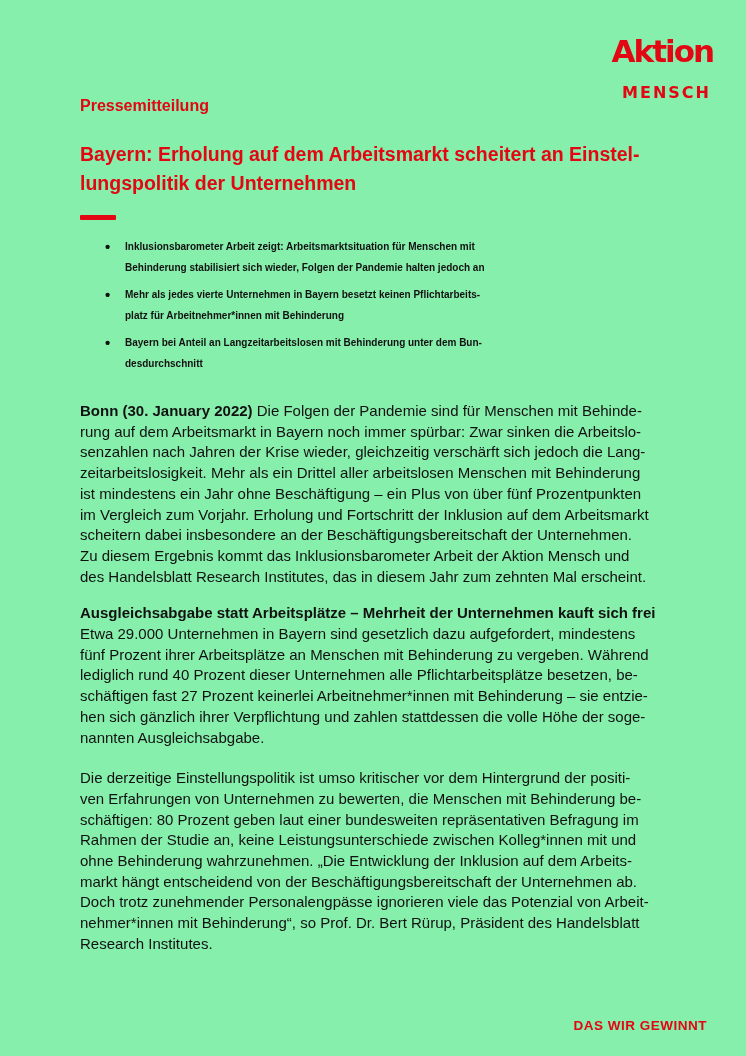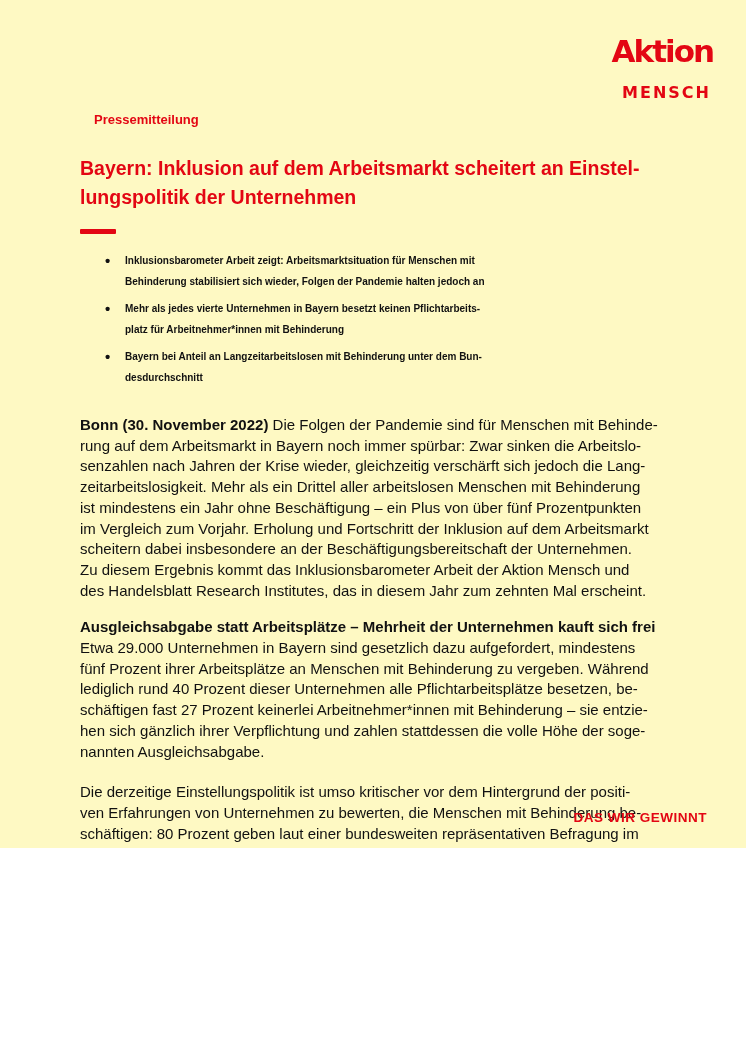--- a/index.html
+++ b/index.html
@@ -3,22 +3,22 @@
 <meta charset="utf-8">
 <style>
   html, body {
     margin: 0;
     padding: 0;
     background: #ffffff;
   }
   .page {
     position: relative;
     width: 746px;
-    height: 848px;
-    background: #fef9c3;
+    height: 1056px;
+    background: #86efac;
     font-family: "Liberation Sans", sans-serif;
     color: #111111;
     overflow: hidden;
   }
   
   .logo {
     position: absolute;
     top: 36px;
     right: 33px;
     text-align: right;
@@ -44,23 +44,23 @@
   
   .content {
     position: absolute;
     left: 80px;
     top: 96px;
     width: 615px;
   }
   .kicker {
     color: #e30613;
     font-weight: bold;
-    font-size: 13px;
+    font-size: 16px;
     line-height: 20px;
-    margin: 14px;
+    margin: 0;
   }
   .headline {
     color: #e30613;
     font-weight: bold;
     font-size: 19.5px;
     line-height: 29px;
     margin: 24px 0 0 0;
     white-space: pre-line;
   }
   .subheadline {
@@ -137,21 +137,21 @@
 
   <div class="logo">
     <span class="logo-wordmark">Aktion</span>
     <span class="logo-subtext">MENSCH</span>
   </div>
 
   <div class="content">
 
     <p class="kicker">Pressemitteilung</p>
 
-    <h1 class="headline">Bayern: Inklusion auf dem Arbeitsmarkt scheitert an Einstel-
+    <h1 class="headline">Bayern: Erholung auf dem Arbeitsmarkt scheitert an Einstel-
 lungspolitik der Unternehmen</h1>
 
 
     <div class="accent-rule"></div>
 
     <div class="key-points">
       <div class="bullet-item">
         <span class="bullet-marker">•</span>
         <span class="bullet-text">Inklusionsbarometer Arbeit zeigt: Arbeitsmarktsituation für Menschen mit
 Behinderung stabilisiert sich wieder, Folgen der Pandemie halten jedoch an</span>
@@ -161,21 +161,21 @@
         <span class="bullet-text">Mehr als jedes vierte Unternehmen in Bayern besetzt keinen Pflichtarbeits-
 platz für Arbeitnehmer*innen mit Behinderung</span>
       </div>
       <div class="bullet-item">
         <span class="bullet-marker">•</span>
         <span class="bullet-text">Bayern bei Anteil an Langzeitarbeitslosen mit Behinderung unter dem Bun-
 desdurchschnitt</span>
       </div>
     </div>
 
-    <p class="body-paragraph p1"><span class="lead-bold">Bonn (30. November 2022)</span><span> Die Folgen der Pandemie sind für Menschen mit Behinde-
+    <p class="body-paragraph p1"><span class="lead-bold">Bonn (30. January 2022)</span><span> Die Folgen der Pandemie sind für Menschen mit Behinde-
 rung auf dem Arbeitsmarkt in Bayern noch immer spürbar: Zwar sinken die Arbeitslo-
 senzahlen nach Jahren der Krise wieder, gleichzeitig verschärft sich jedoch die Lang-
 zeitarbeitslosigkeit. Mehr als ein Drittel aller arbeitslosen Menschen mit Behinderung
 ist mindestens ein Jahr ohne Beschäftigung – ein Plus von über fünf Prozentpunkten
 im Vergleich zum Vorjahr. Erholung und Fortschritt der Inklusion auf dem Arbeitsmarkt
 scheitern dabei insbesondere an der Beschäftigungsbereitschaft der Unternehmen.
 Zu diesem Ergebnis kommt das Inklusionsbarometer Arbeit der Aktion Mensch und
 des Handelsblatt Research Institutes, das in diesem Jahr zum zehnten Mal erscheint.</span></p>
 
     <h3 class="section-heading">Ausgleichsabgabe statt Arbeitsplätze – Mehrheit der Unternehmen kauft sich frei</h3>

